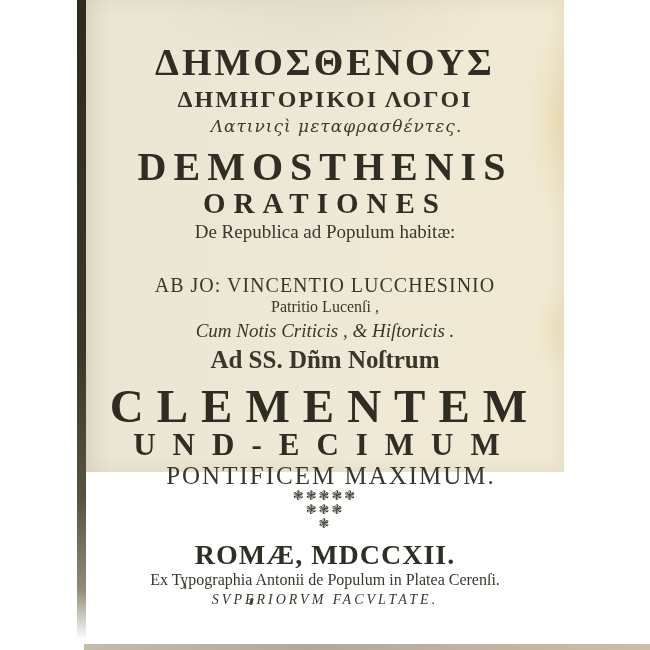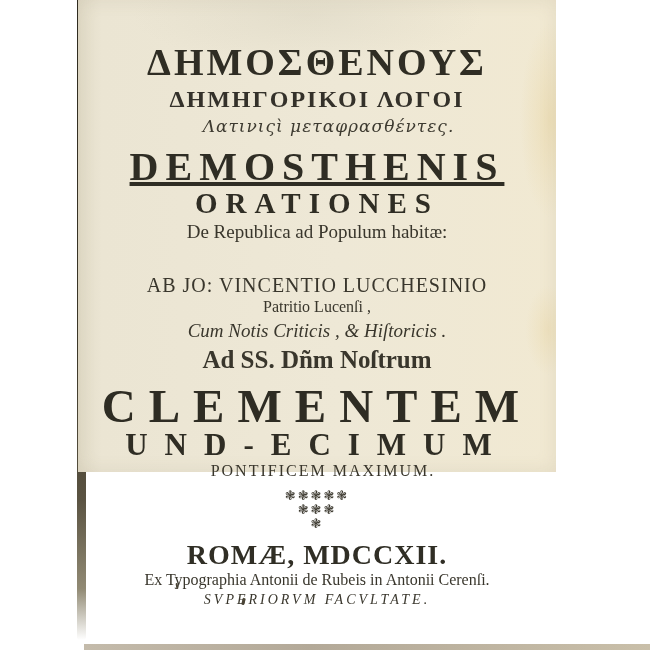--- a/index.html
+++ b/index.html
@@ -24,21 +24,21 @@
     top: 0;
     width: 9px;
     height: 640px;
     background: linear-gradient(to bottom,
       #2e2a1f 0%, #3c3728 55%, #5a5342 78%, #918a74 92%, rgba(145,138,116,0) 100%);
     border-radius: 0 0 3px 3px;
   }
   
   .page {
     position: absolute;
-    left: 78px;
+    left: 86px;
     top: 0;
     width: 478px;
     height: 472px;
     background:
       radial-gradient(ellipse 95px 75px at 455px 610px, rgba(210,160,85,0.50), rgba(210,160,85,0) 70%),
       radial-gradient(ellipse 45px 35px at 395px 640px, rgba(210,160,85,0.35), rgba(210,160,85,0) 70%),
       radial-gradient(ellipse 40px 130px at 472px 120px, rgba(225,195,120,0.28), rgba(225,195,120,0) 75%),
       radial-gradient(ellipse 30px 60px at 470px 330px, rgba(225,195,120,0.22), rgba(225,195,120,0) 75%),
       radial-gradient(ellipse 60px 25px at 160px 563px, rgba(215,180,110,0.20), rgba(215,180,110,0) 75%),
       radial-gradient(ellipse 220px 60px at 230px 16px, rgba(200,195,175,0.25), rgba(200,195,175,0) 80%),
@@ -59,31 +59,31 @@
     left: 0;
     right: 0;
     text-align: center;
     color: #39362c;
     white-space: nowrap;
   }
   .greek-title    { top: 40px;  font-size: 38px; font-weight: bold; letter-spacing: 3px;  color: #2f2d24; }
   .greek-sub      { top: 86px;  font-size: 24px; font-weight: bold; letter-spacing: 2px;  color: #34312a; }
   .greek-note     { top: 116px; font-size: 17px; font-style: italic; letter-spacing: 1px;
                     font-family: "DejaVu Serif", serif; color: #3d3a30; padding-left: 23px; }
-  .main-title     { top: 143px; font-size: 40px; font-weight: bold; letter-spacing: 7px;  color: #2f2d24; text-decoration: underline; }
+  .main-title     { top: 143px; font-size: 40px; font-weight: bold; letter-spacing: 7px;  color: #2f2d24; }
   .main-sub       { top: 187px; font-size: 29px; font-weight: bold; letter-spacing: 8px;  color: #2f2d24; }
   .habitae        { top: 221px; font-size: 19px; }
   .latio          { top: 248px; font-size: 16px; font-style: italic; letter-spacing: 11px; }
   .ab-jo          { top: 274px; font-size: 20px; letter-spacing: 1px; }
   .patritio       { top: 298px; font-size: 16px; }
   .cum-notis      { top: 320px; font-size: 19px; font-style: italic; }
   .ad-ss          { top: 346px; font-size: 25px; font-weight: bold; }
   .clementem      { top: 379px; font-size: 47px; font-weight: bold; letter-spacing: 13px; color: #2e2c23; }
   .undecimum      { top: 427px; font-size: 31px; font-weight: bold; letter-spacing: 17px; color: #2f2d24; }
-  .pontificem     { top: 462px; font-size: 16px; letter-spacing: 2px; margin-left: 12px; }
+  .pontificem     { top: 462px; font-size: 25px; letter-spacing: 2px; margin-left: 12px; }
   .ornament       { position: absolute; left: 0; right: 0; top: 489px; text-align: center;
                     font-family: "DejaVu Sans", sans-serif; color: #3c392f; }
   .ornament .row  { line-height: 14px; font-size: 13px; letter-spacing: 2px; }
   .romae          { top: 539px; font-size: 28px; font-weight: bold; letter-spacing: 1px; color: #302e25; }
   .typographia    { top: 571px; font-size: 16px; }
   .superiorum     { top: 592px; font-size: 14px; font-style: italic; letter-spacing: 3px; }
   .ink-speck {
     position: absolute;
     background: #4a4436;
     border-radius: 1px;
@@ -128,21 +128,21 @@
     <div class="line pontificem">PONTIFICEM MAXIMUM.</div>
 
     <div class="ornament">
       <div class="row">❃❃❃❃❃</div>
       <div class="row">❃❃❃</div>
       <div class="row">❃</div>
     </div>
 
     <div class="line romae">ROMÆ, MDCCXII.</div>
 
-    <div class="line typographia">Ex Typographia Antonii de Rubeis in Antonii Cerenſi.</div>
+    <div class="line typographia">Ex Typographia Antonii de Populum in Platea Cerenſi.</div>
 
     <div class="line superiorum">SVPERIORVM FACVLTATE.</div>
 
     <div class="ink-speck speck-a"></div>
     <div class="ink-speck speck-b"></div>
 
   </div>
 
   <div class="bottom-edge"></div>
 

